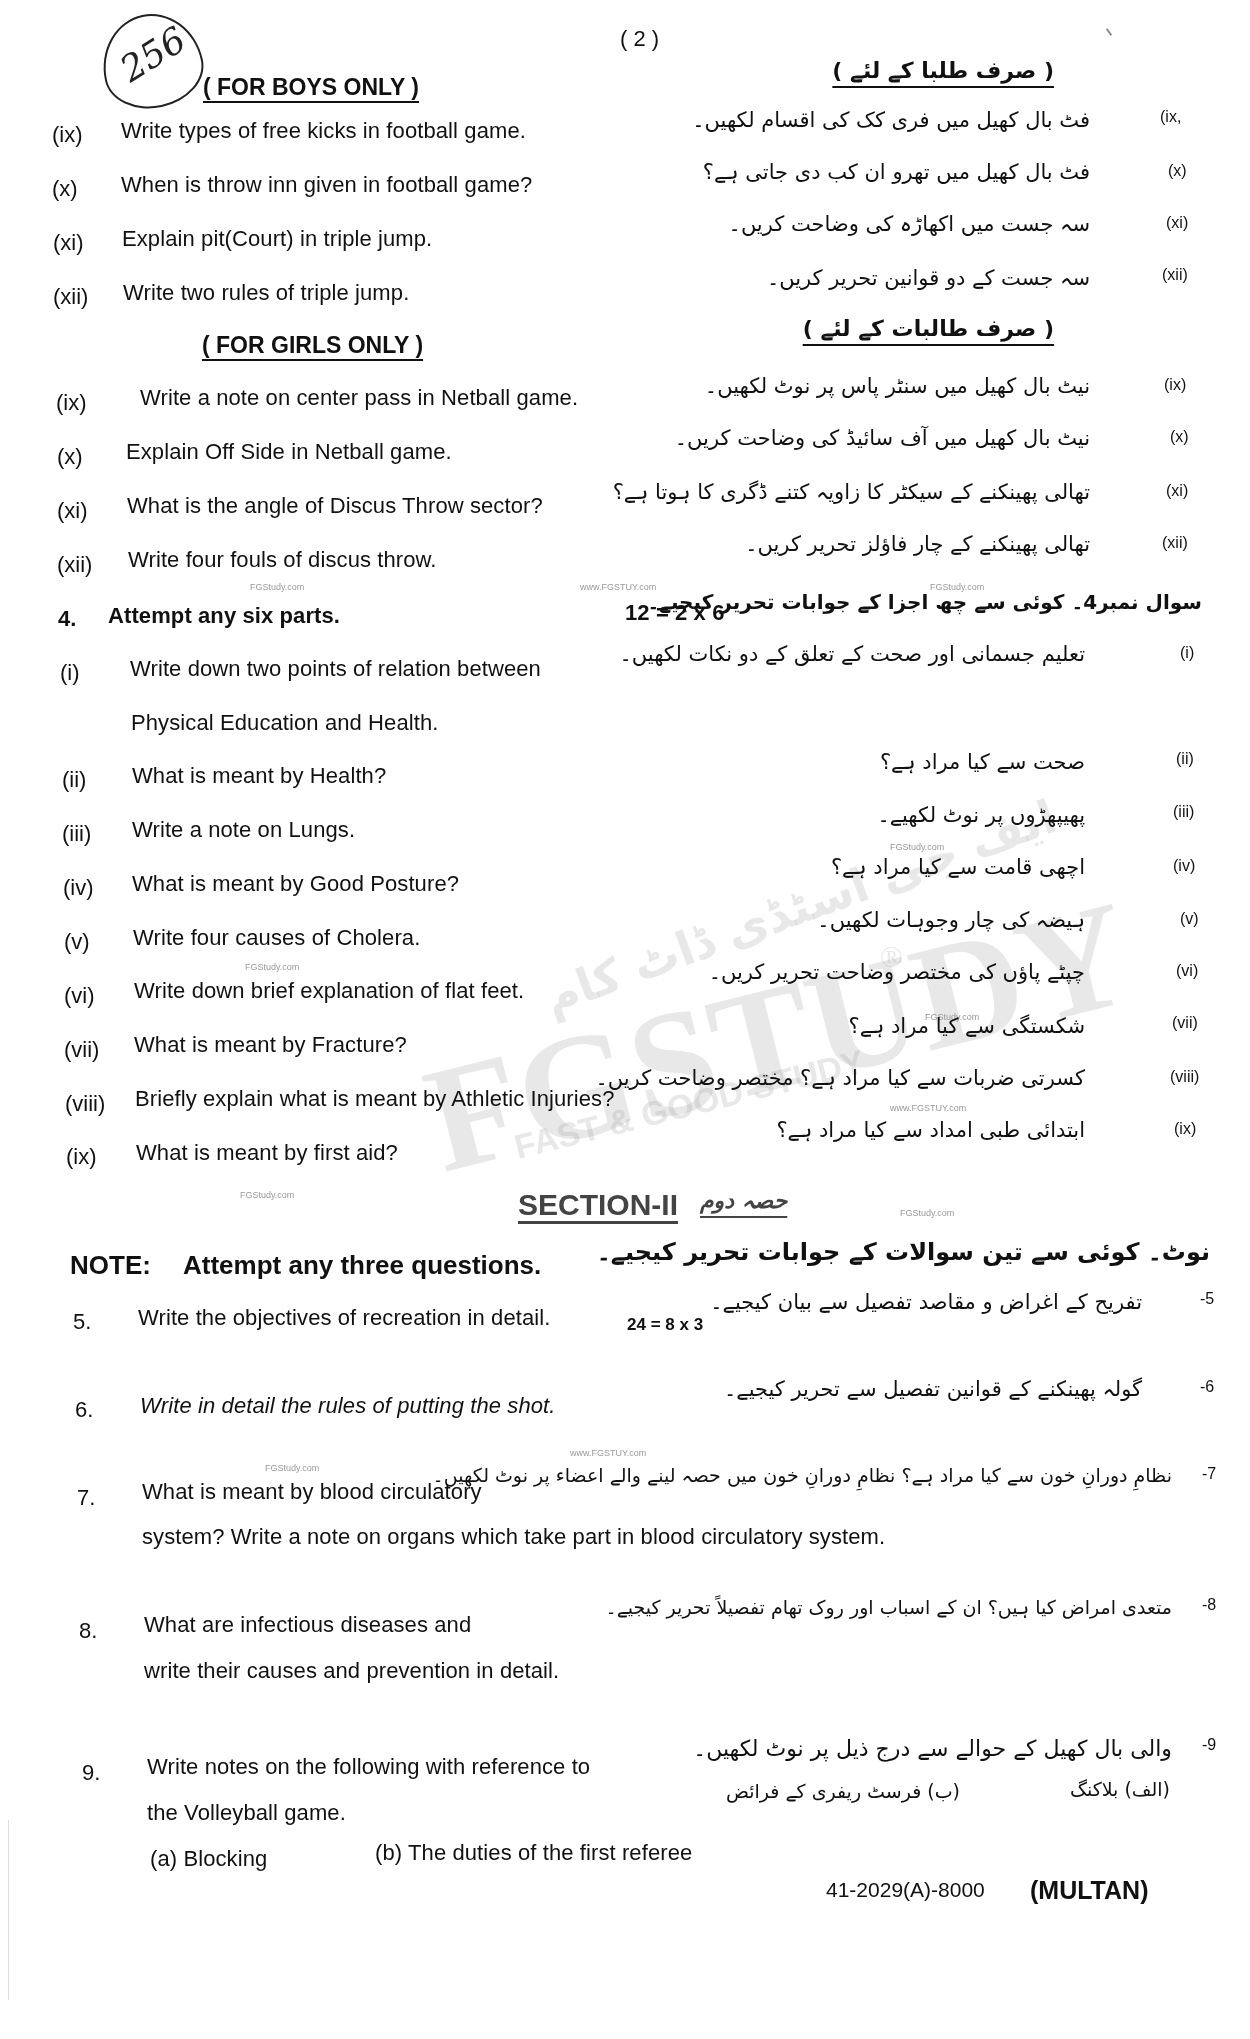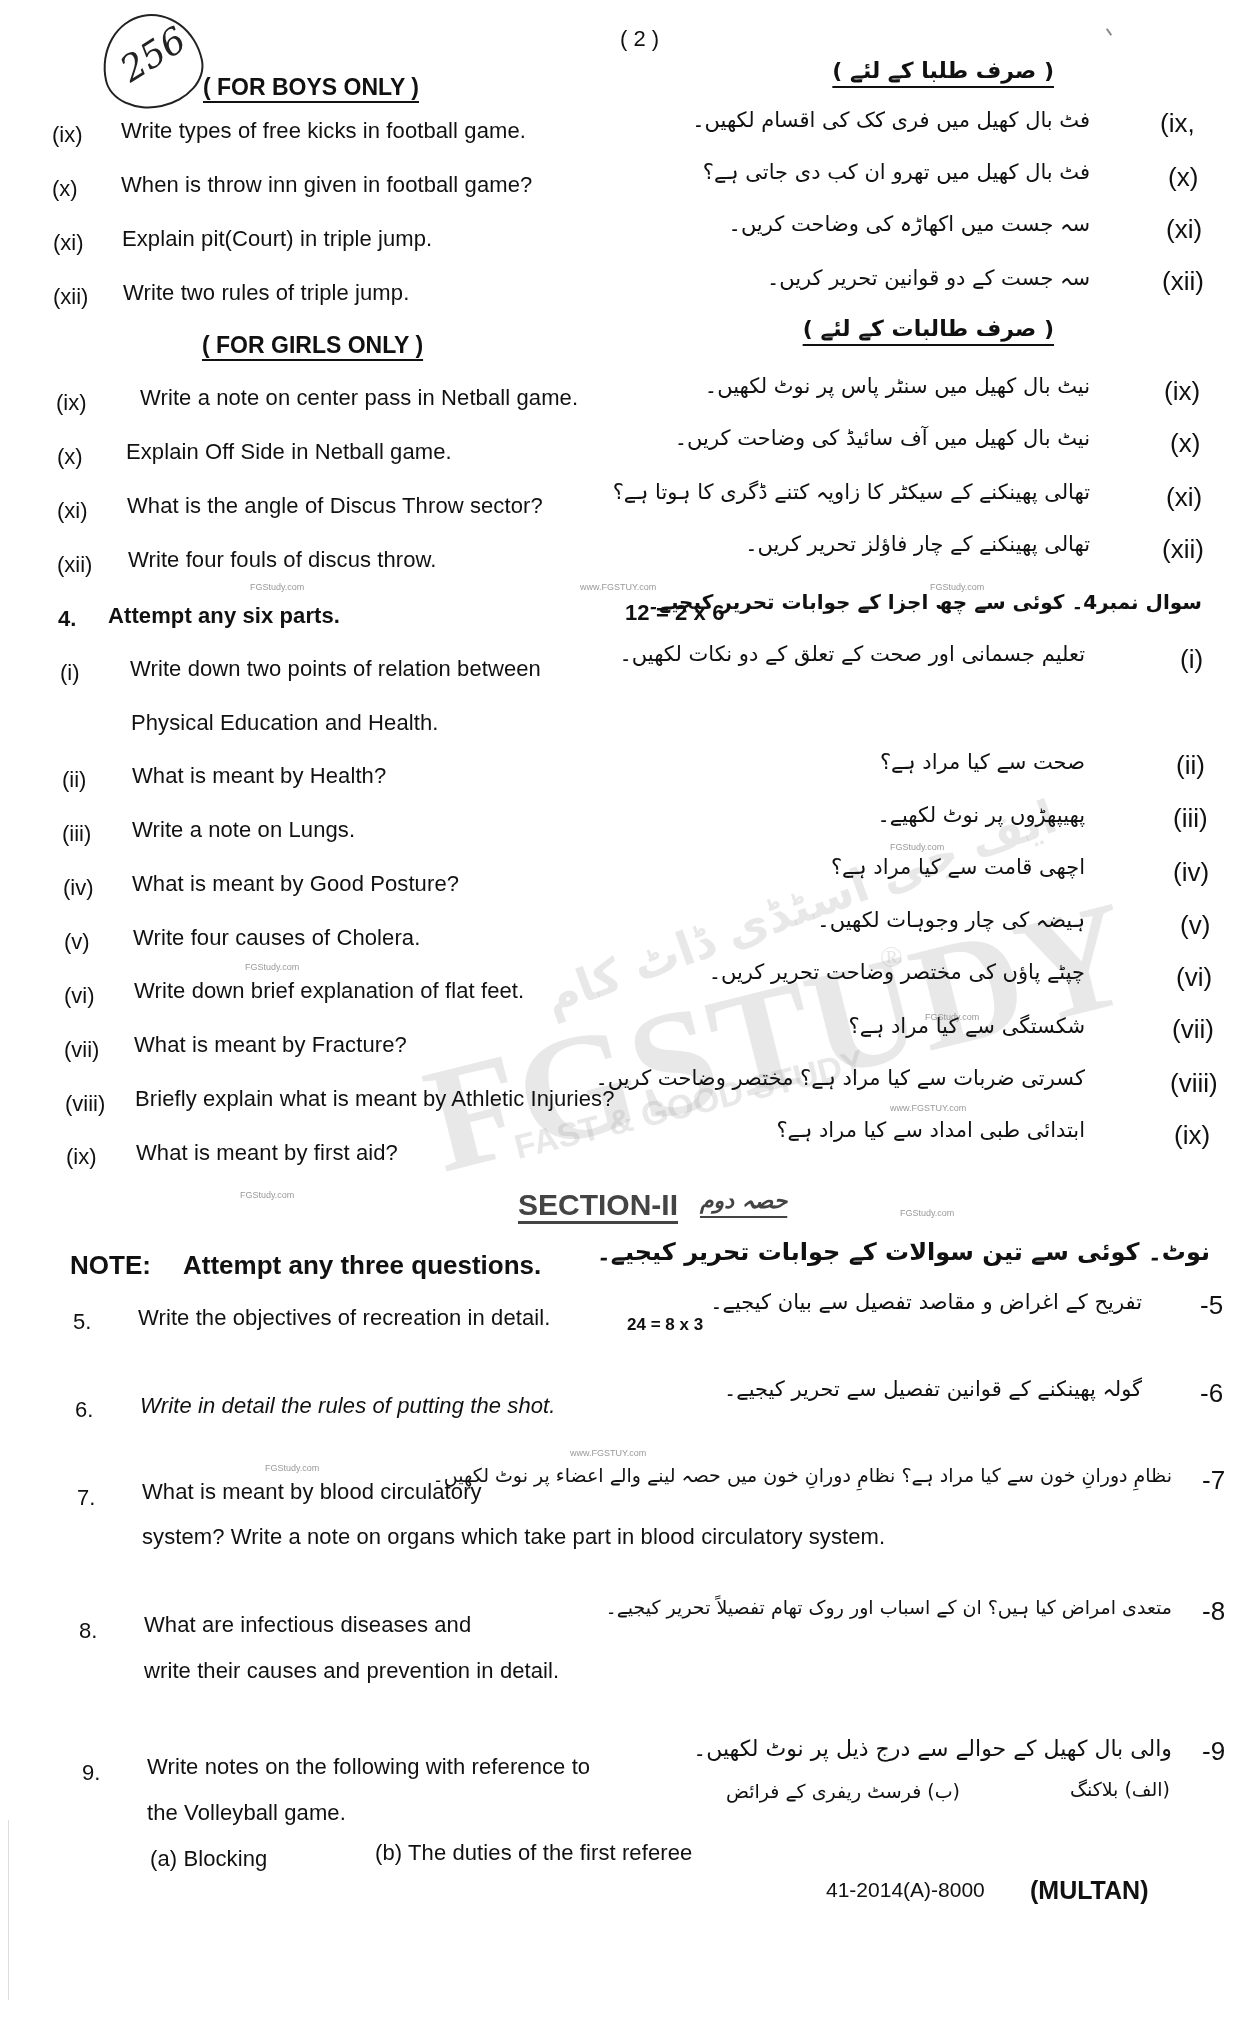--- a/index.html
+++ b/index.html
@@ -4,21 +4,21 @@
 <style>
   html, body { margin: 0; padding: 0; background: #ffffff; }
   body {
     width: 1250px; height: 2039px; position: relative; overflow: hidden;
     font-family: "Liberation Sans", "DejaVu Sans", sans-serif; color: #111;
   }
   .abs { position: absolute; white-space: nowrap; }
   .en { font-size: 22px; letter-spacing: 0.1px; }
   .num { font-size: 22px; }
   .ur { font-family: "DejaVu Sans", sans-serif; font-size: 21px; direction: rtl; unicode-bidi: plaintext; }
-  .urnum { font-size: 26px; }
+  .urnum { font-size: 16px; }
   .heading { font-weight: bold; font-size: 23px; text-decoration: underline; text-underline-offset: 6px; }
   .urheading { font-family: "DejaVu Sans", sans-serif; font-weight: bold; font-size: 22px; direction: rtl; text-decoration: underline; text-underline-offset: 8px; }
   .bold { font-weight: bold; }
   .tiny { font-size: 9px; color: #999; }
   .section-title { font-weight: bold; font-size: 30px; color: #444; text-decoration: underline; text-underline-offset: 6px; }
   .watermark { position: absolute; color: rgba(150,150,150,0.22); pointer-events: none; font-family: "Liberation Serif", serif; }
   .handmark {
     position: absolute; left: 102px; top: 14px; width: 96px; height: 90px;
     border: 2px solid #222; border-radius: 50% 50% 50% 50% / 60% 60% 40% 40%;
     transform: rotate(-12deg);
@@ -195,16 +195,16 @@
   <div class="abs en" style="left:147px; top:1754px;">Write notes on the following with reference to</div>
   <div class="abs en" style="left:147px; top:1800px;">the Volleyball game.</div>
   <div class="abs en" style="left:150px; top:1846px;">(a) Blocking</div>
   <div class="abs en" style="left:375px; top:1840px;">(b) The duties of the first referee</div>
   <div class="abs ur" style="right:78px; top:1736px; font-size:22px;">والی بال کھیل کے حوالے سے درج ذیل پر نوٹ لکھیں۔</div>
   <div class="abs urnum" style="left:1202px; top:1736px;">-9</div>
   <div class="abs ur" style="right:80px; top:1778px; font-size:19px;">(الف) بلاکنگ</div>
   <div class="abs ur" style="right:290px; top:1780px; font-size:19px;">(ب) فرسٹ ریفری کے فرائض</div>
 </div>
 
-<div class="abs" style="left:826px; top:1878px; font-size:21px;">41-2014(A)-8000</div>
+<div class="abs" style="left:826px; top:1878px; font-size:21px;">41-2029(A)-8000</div>
 <div class="abs bold" style="left:1030px; top:1876px; font-size:25px;">(MULTAN)</div>
 
 <div class="leftmargin"></div>
 
 </body></html>

